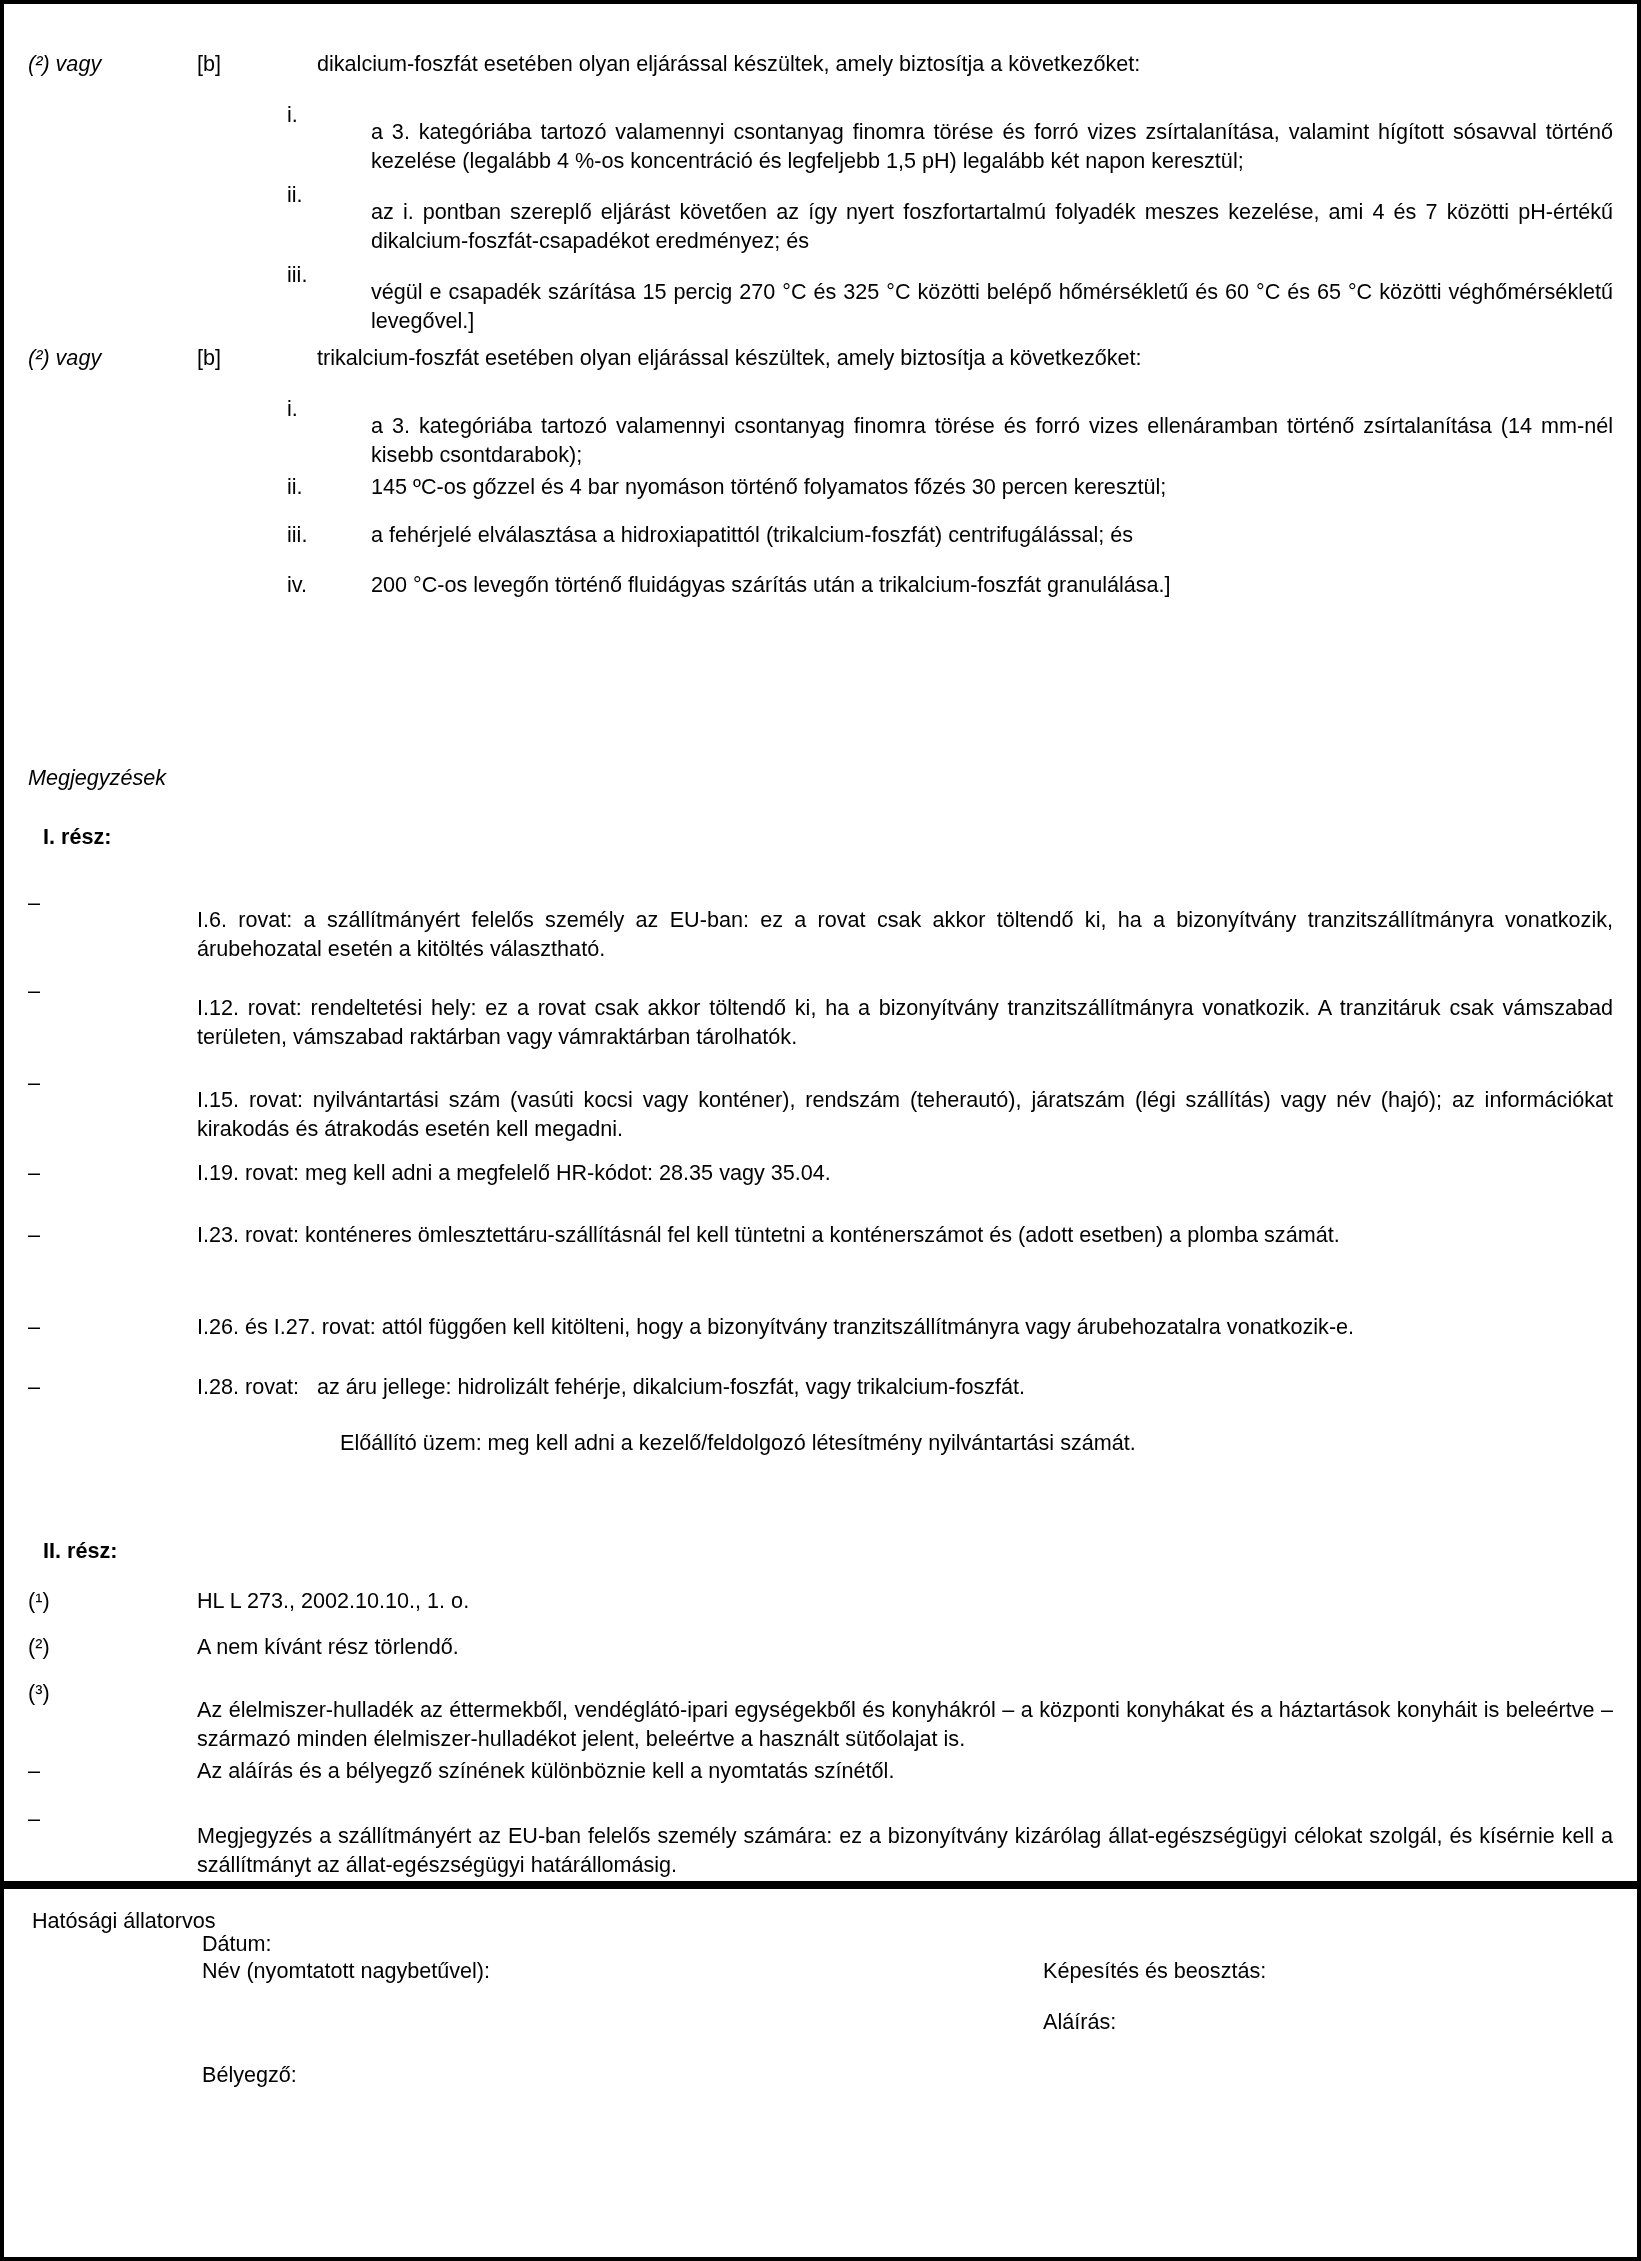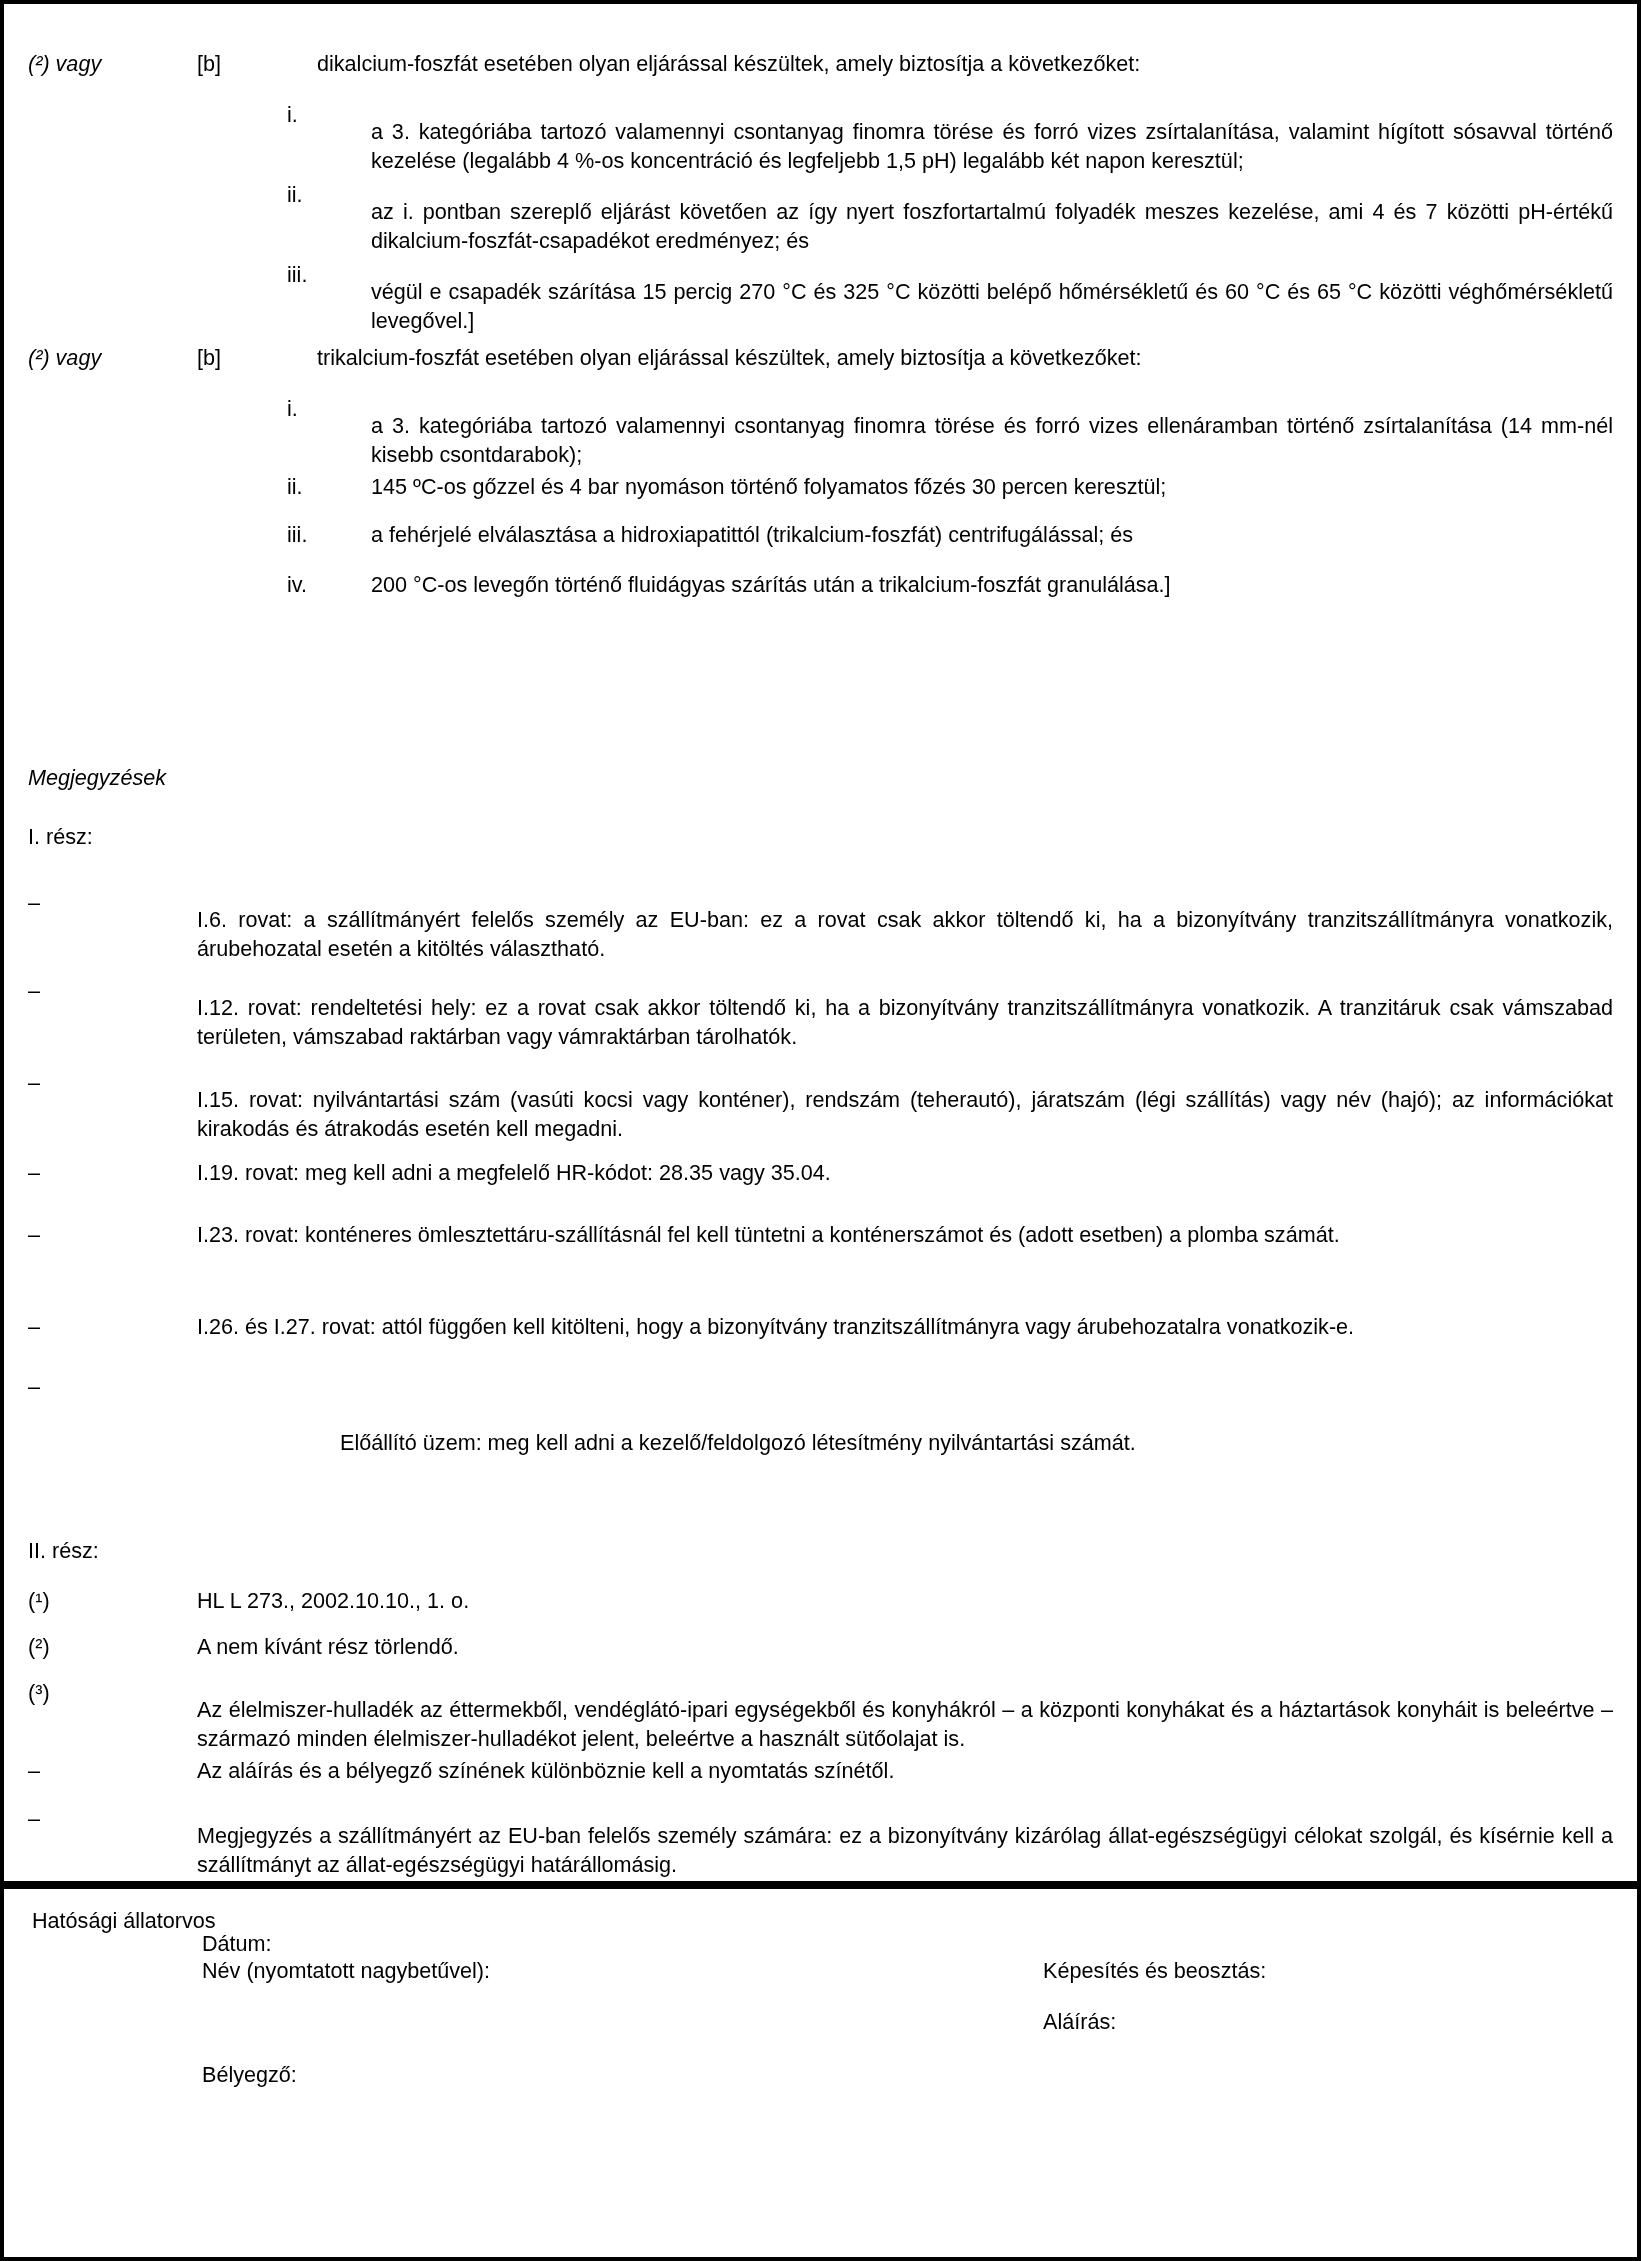--- a/index.html
+++ b/index.html
@@ -22,21 +22,21 @@
   .row3 .c2 { width: 90px; flex: 0 0 90px; }
   .row3 .c3 { flex: 1; margin-left: 30px; }
   .roman { position: absolute; left: 283px; right: 24px; display: flex; }
   .roman .num { width: 84px; flex: 0 0 84px; }
   .roman .txt { flex: 1; }
   .noterow { display: flex; }
   .noterow .mk { width: 169px; flex: 0 0 169px; }
   .noterow .txt { flex: 1; }
   .just { text-align: justify; margin-top: 17px; }
   .it { font-style: italic; }
-  .b  { font-weight: normal; }
+  .b  { font-weight: bold; margin-left: 15px; }
   .rule { position: absolute; left: 0; right: 0; top: 1877px; height: 8.4px; background: #000000; }
   .lbl { position: absolute; }
   .pre { white-space: pre-wrap; }
 </style>
 </head>
 <body>
 
 <div class="page">
 
   <div class="abs row3" style="top:45px">
@@ -101,20 +101,21 @@
   <div class="abs noterow" style="top:1216px">
     <div class="mk">–</div>
     <div class="txt">I.23. rovat: konténeres ömlesztettáru-szállításnál fel kell tüntetni a konténerszámot és (adott esetben) a plomba számát.</div>
   </div>
   <div class="abs noterow" style="top:1308px">
     <div class="mk">–</div>
     <div class="txt">I.26. és I.27. rovat: attól függően kell kitölteni, hogy a bizonyítvány tranzitszállítmányra vagy árubehozatalra vonatkozik-e.</div>
   </div>
   <div class="abs noterow" style="top:1368px">
     <div class="mk">–</div>
+    <div class="txt pre">I.28. rovat:&nbsp;&nbsp; az áru jellege: hidrolizált fehérje, dikalcium-foszfát, vagy trikalcium-foszfát.</div>
   </div>
 
   <div class="lbl" style="top:1424px; left:336px; right:24px">Előállító üzem: meg kell adni a kezelő/feldolgozó létesítmény nyilvántartási számát.</div>
 
   <div class="abs b" style="top:1532px">II. rész:</div>
 
   <div class="abs noterow" style="top:1582px">
     <div class="mk">(¹)</div>
     <div class="txt">HL L 273., 2002.10.10., 1. o.</div>
   </div>

